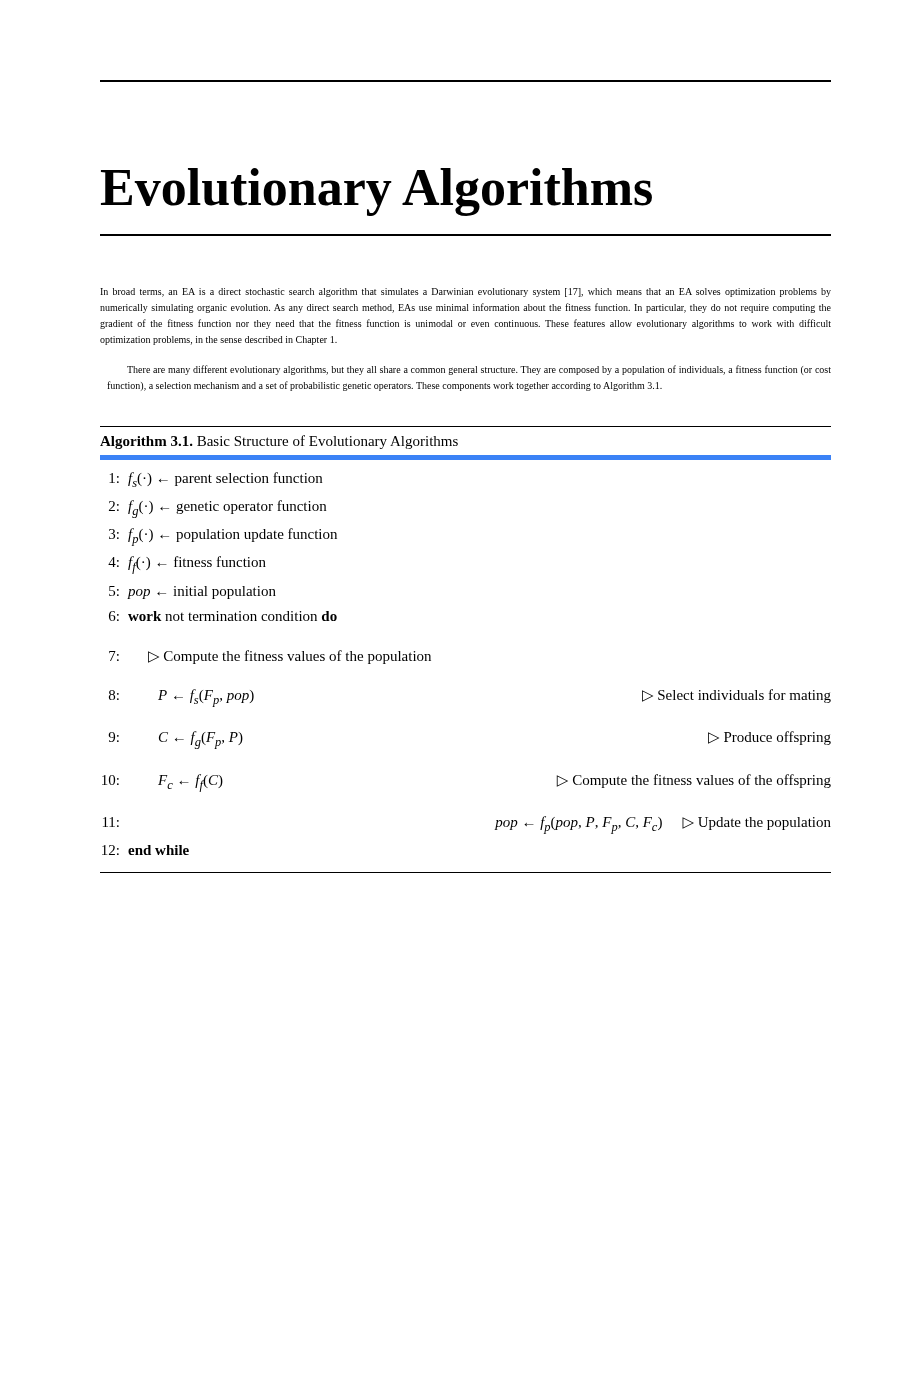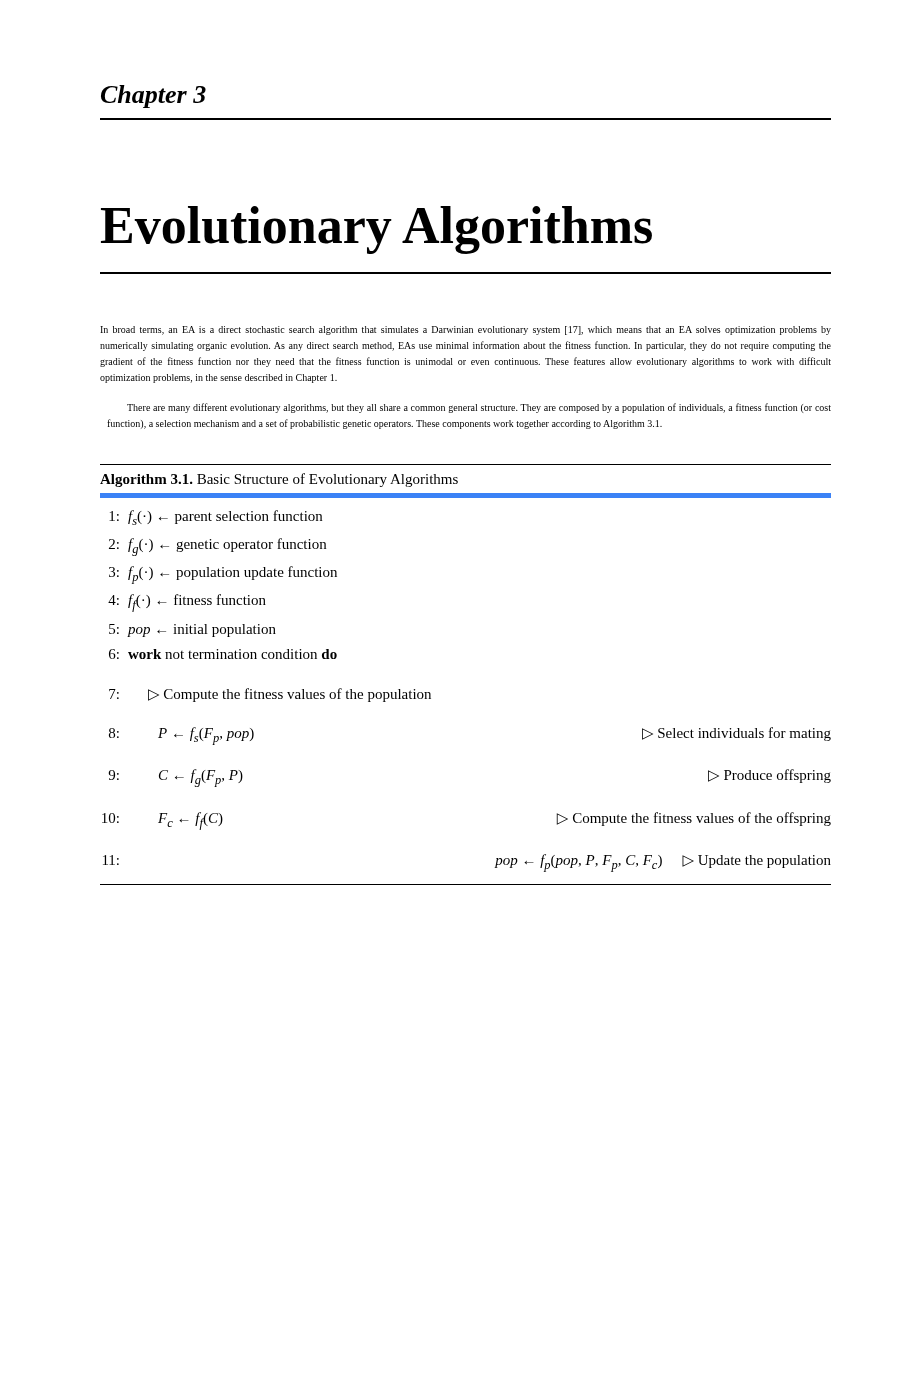--- a/index.html
+++ b/index.html
@@ -133,21 +133,20 @@
     
     .math {
       font-style: italic;
     }
   </style>
 </head>
 <body>
 
 <div class="page">
 
-  <div class="chapter-label">Chapter 3</div>
 
   <hr class="chapter-divider-top">
 
   <div class="chapter-title">
     <br>
     <span>Evolutionary Algorithms</span>
   </div>
 
   <hr class="chapter-divider-bottom">
 
@@ -237,17 +236,23 @@
       </div>
 
       <div class="algo-line">
         <span class="algo-line-number">11:</span>
         <div class="algo-line-content">
           <span class="algo-code" style="padding-left:2em;text-align:right;"><span class="math">pop</span> ← <span class="math">f<sub>p</sub></span>(<span class="math">pop</span>, <span class="math">P</span>, <span class="math">F<sub>p</sub></span>, <span class="math">C</span>, <span class="math">F<sub>c</sub></span>)</span>
           <span class="algo-comment">Update the population</span>
         </div>
       </div>
 
+      <div class="algo-line">
+        <span class="algo-line-number">12:</span>
+        <div class="algo-line-content">
+          <span class="algo-code"><span class="kw-bold">end while</span></span>
+        </div>
+      </div>
 
     </div>
   </div>
 
 </div>
 
 </body></html>

